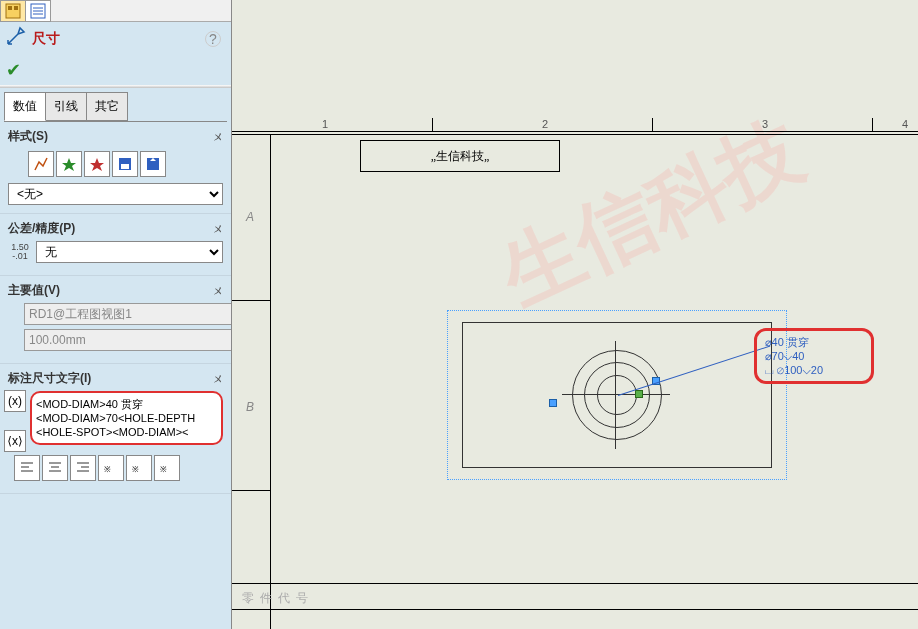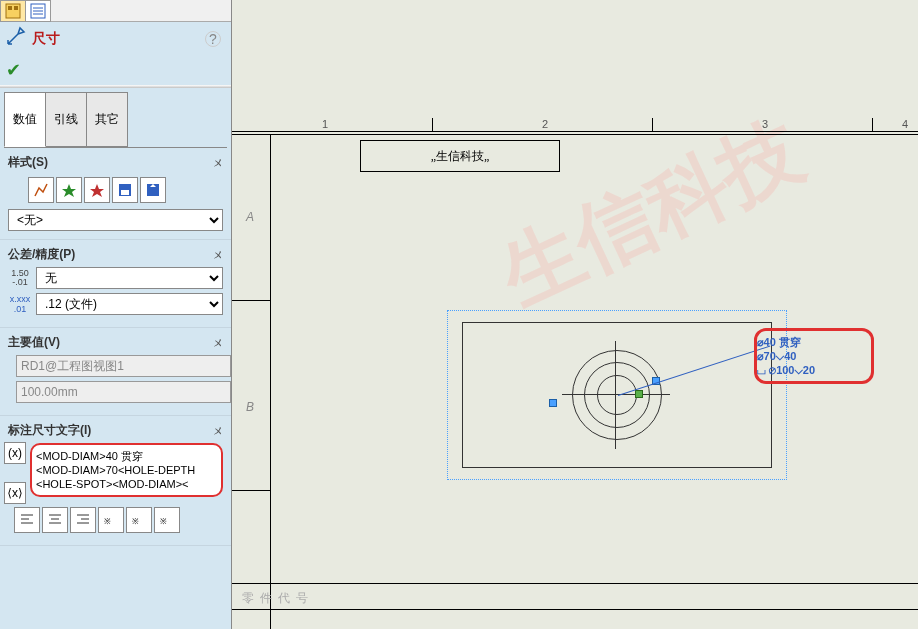--- a/index.html
+++ b/index.html
@@ -10,51 +10,51 @@
 .tab-icon.active { background: #ffe8a6; }
 .panel-scroll { flex: 1; overflow-y: auto; background: #d4e6f1; }
 .title-row { display: flex; align-items: center; padding: 4px 6px; position: relative; }
 .title-row .dim-icon { font-size: 18px; color: #1b5fa8; margin-right: 6px; }
 .title-text { font-size: 14px; color: #b91c1c; font-weight: bold; }
 .help-icon { position: absolute; right: 10px; color: #888; font-size: 14px; border: 1px solid #ccc; border-radius: 50%; width: 16px; height: 16px; text-align: center; line-height: 14px; }
 .check-row { padding: 4px 6px; }
 .check-mark { color: #2a8c2a; font-size: 18px; }
 .sep-line { height: 3px; background: linear-gradient(#fff, #c0c0c0); }
 .value-tabs { display: flex; padding: 4px 4px 0 4px; background: #d4e6f1; }
-.vtab { border: 1px solid #888; padding: 18px 8px; background: #e8e8e8; margin-right: -1px; cursor: pointer; text-align: center; }
+.vtab { border: 1px solid #888; padding: 5px 8px; background: #e8e8e8; margin-right: -1px; cursor: pointer; text-align: center; }
 .vtab.active { background: #fff; border-bottom: 1px solid #fff; position: relative; z-index: 2; }
 .vtab-underline { height: 1px; background: #888; margin: 0 4px; }
 .section { padding: 6px 8px 8px 8px; border-bottom: 1px solid #c5d5e0; }
 .section-head { display: flex; justify-content: space-between; align-items: center; font-weight: bold; font-size: 12px; color: #333; margin-bottom: 4px; }
 .section-head .collapse { font-size: 10px; color: #555; }
 .icon-row { display: flex; gap: 2px; padding: 2px 0 6px 20px; }
 .tool-btn { width: 26px; height: 26px; border: 1px solid #888; background: #fff; display: flex; align-items: center; justify-content: center; cursor: pointer; font-size: 12px; }
 .dropdown { width: 100%; height: 22px; border: 1px solid #888; background: #fff; padding: 0 4px; font-size: 12px; }
 .row-with-icon { display: flex; align-items: center; gap: 4px; margin-bottom: 4px; }
 .row-with-icon .ri-icon { width: 24px; text-align: center; font-size: 11px; color: #444; }
-.readonly-input { width: 100%; height: 22px; border: 1px solid #999; background: #eee; color: #888; padding: 0 4px; font-size: 12px; margin-left: 8px; margin-bottom: 4px; }
+.readonly-input { width: 100%; height: 22px; border: 1px solid #999; background: #eee; color: #888; padding: 0 4px; font-size: 12px; margin-left: 16px; margin-bottom: 4px; }
 .dim-text-area { border: 2px solid #e03030; border-radius: 10px; padding: 4px; background: #fff; margin: 2px 0 6px 22px; min-height: 48px; font-size: 11px; line-height: 14px; white-space: pre-wrap; overflow: hidden; }
 .align-row { display: flex; gap: 2px; padding: 4px 6px; }
 .dim-text-wrap { position: relative; }
 .dim-text-wrap .side-btn { width: 22px; height: 22px; border: 1px solid #888; background: #fff; display:flex; align-items:center; justify-content:center; cursor:pointer; }
 
 .canvas-area { flex: 1; position: relative; background: #e8eae0; }
 .col-marks { position: absolute; top: -2px; left: 0; right: 0; height: 16px; }
 .col-mark { position: absolute; top: 0; font-size: 11px; color: #555; }
 .row-mark { font-style: italic; font-size: 12px; color: #888; }
 .frame-line { position: absolute; background: #000; }
 .title-block { position: absolute; left: 128px; top: 140px; width: 200px; height: 32px; border: 1px solid #000; background: #e8eae0; display: flex; align-items: center; justify-content: center; font-size: 12px; font-family: "SimSun"; }
 .sel-rect { position: absolute; border: 1px dotted #4aa0ff; }
 .part-rect { position: absolute; border: 1px solid #333; background: transparent; }
 .circle { position: absolute; border: 1px solid #333; border-radius: 50%; }
 .center-mark { position: absolute; background: #333; }
 .handle { position: absolute; width: 8px; height: 8px; background: #5ab04a; border: 1px solid #2a6a1a; }
 .handle.blue { background: #4aa0ff; border-color: #1b5fa8; }
 .leader { position: absolute; background: #3060c0; height: 1px; transform-origin: left center; }
-.callout-box { position: absolute; border: 3px solid #e03030; border-radius: 12px; padding: 4px 0; font-size: 11px; color: #3060c0; font-family: Arial; background: transparent; line-height: 14px; font-weight: bold; }
+.callout-box { position: absolute; border: 3px solid #e03030; border-radius: 12px; padding: 4px 8px; font-size: 11px; color: #3060c0; font-family: Arial; background: transparent; line-height: 14px; }
 .watermark { position: absolute; color: #f0c8c0; font-size: 80px; font-weight: bold; transform: rotate(-25deg); opacity: 0.5; pointer-events: none; font-family: "SimHei"; }
 .spec-label { position: absolute; font-size: 12px; color: #aaa; font-family: "SimSun"; letter-spacing: 6px; }
 
 svg.ico { width: 16px; height: 16px; }
 </style>
 </head>
 <body>
 
 <div class="left-panel">
   <div class="tab-bar-top">
@@ -140,26 +140,20 @@
       <div class="section-head">
         <span>公差/精度(P)</span>
         <span class="collapse">ㄨ</span>
       </div>
       <div class="row-with-icon">
         <span class="ri-icon" style="font-size:9px; line-height:9px;text-align:center;">1.50<br>-.01</span>
         <select class="dropdown" style="flex:1">
           <option>无</option>
         </select>
       </div>
-      <div class="row-with-icon">
-        <span class="ri-icon" style="font-size:9px; color:#3060c0;">x.xxx<br>.01</span>
-        <select class="dropdown" style="flex:1">
-          <option>.12 (文件)</option>
-        </select>
-      </div>
     </div>
 
     <div class="section">
       <div class="section-head">
         <span>主要值(V)</span>
         <span class="collapse">ㄨ</span>
       </div>
       <input class="readonly-input" readonly="" value="RD1@工程图视图1" style="">
       <input class="readonly-input" readonly="" value="100.00mm" style="">
     </div>

